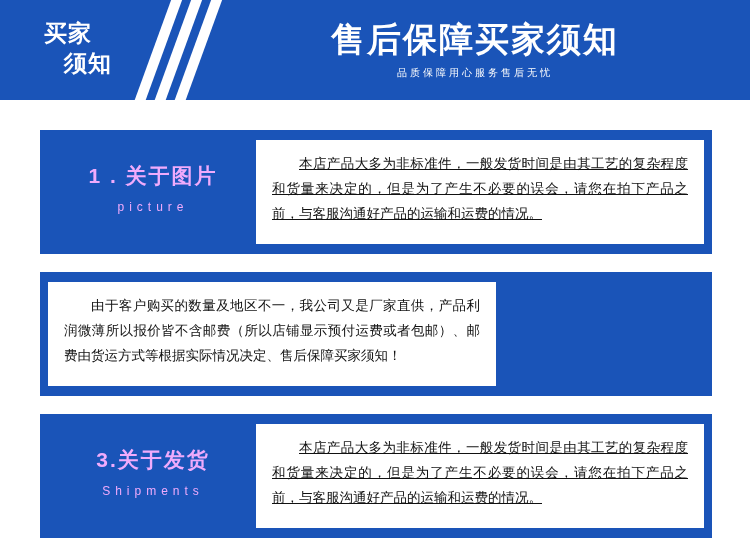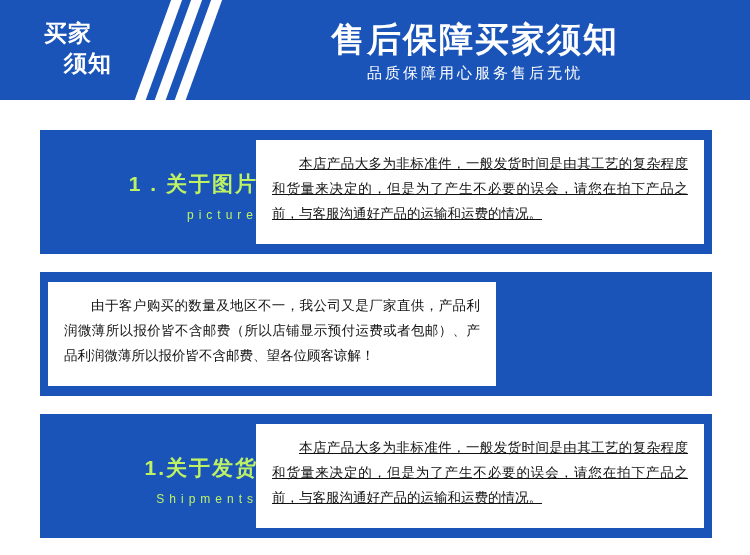--- a/index.html
+++ b/index.html
@@ -66,43 +66,43 @@
     color: #ffffff;
   }
   .header-title {
     font-size: 34px;
     font-weight: bold;
     letter-spacing: 2px;
     line-height: 34px;
   }
   .header-sub {
     margin-top: 7px;
-    font-size: 15px;
+    font-size: 10px;
     letter-spacing: 3px;
     line-height: 20px;
   }
 
   
   .section {
     position: absolute;
     left: 40px;
     width: 672px;
     height: 124px;
     background: #1A54B8;
   }
   .section.s1 { top: 130px; }
   .section.s2 { top: 272px; }
   .section.s3 { top: 414px; }
 
   .label {
     position: absolute;
-    top: 40px;
+    top: 32px;
     width: 210px;
-    text-align: right;
-    color: #bef264;
+    text-align: center;
+    color: #f0abfc;
   }
   .label-left { left: 8px; }
   .label-right { right: 8px; }
 
   .label-cn {
     font-size: 21px;
     font-weight: bold;
     letter-spacing: 2px;
     line-height: 28px;
     white-space: nowrap;
@@ -160,27 +160,27 @@
       <div class="label-cn">1 . 关于图片</div>
       <div class="label-en">picture</div>
     </div>
     <div class="textbox right">
       <p>本店产品大多为非标准件，一般发货时间是由其工艺的复杂程度和货量来决定的，但是为了产生不必要的误会，请您在拍下产品之前，与客服沟通好产品的运输和运费的情况。</p>
     </div>
   </div>
 
   <div class="section s2">
     <div class="textbox left">
-      <p>由于客户购买的数量及地区不一，我公司又是厂家直供，产品利润微薄所以报价皆不含邮费（所以店铺显示预付运费或者包邮）、产品利润微薄所以报价皆不含邮费、望各位顾客谅解！</p>
+      <p>由于客户购买的数量及地区不一，我公司又是厂家直供，产品利润微薄所以报价皆不含邮费（所以店铺显示预付运费或者包邮）、邮费由货运方式等根据实际情况决定、售后保障买家须知！</p>
     </div>
   </div>
 
   <div class="section s3">
     <div class="label label-left">
-      <div class="label-cn">1.关于发货</div>
+      <div class="label-cn">3.关于发货</div>
       <div class="label-en">Shipments</div>
     </div>
     <div class="textbox right">
       <p>本店产品大多为非标准件，一般发货时间是由其工艺的复杂程度和货量来决定的，但是为了产生不必要的误会，请您在拍下产品之前，与客服沟通好产品的运输和运费的情况。</p>
     </div>
   </div>
 
 </div>
 
 </body></html>

